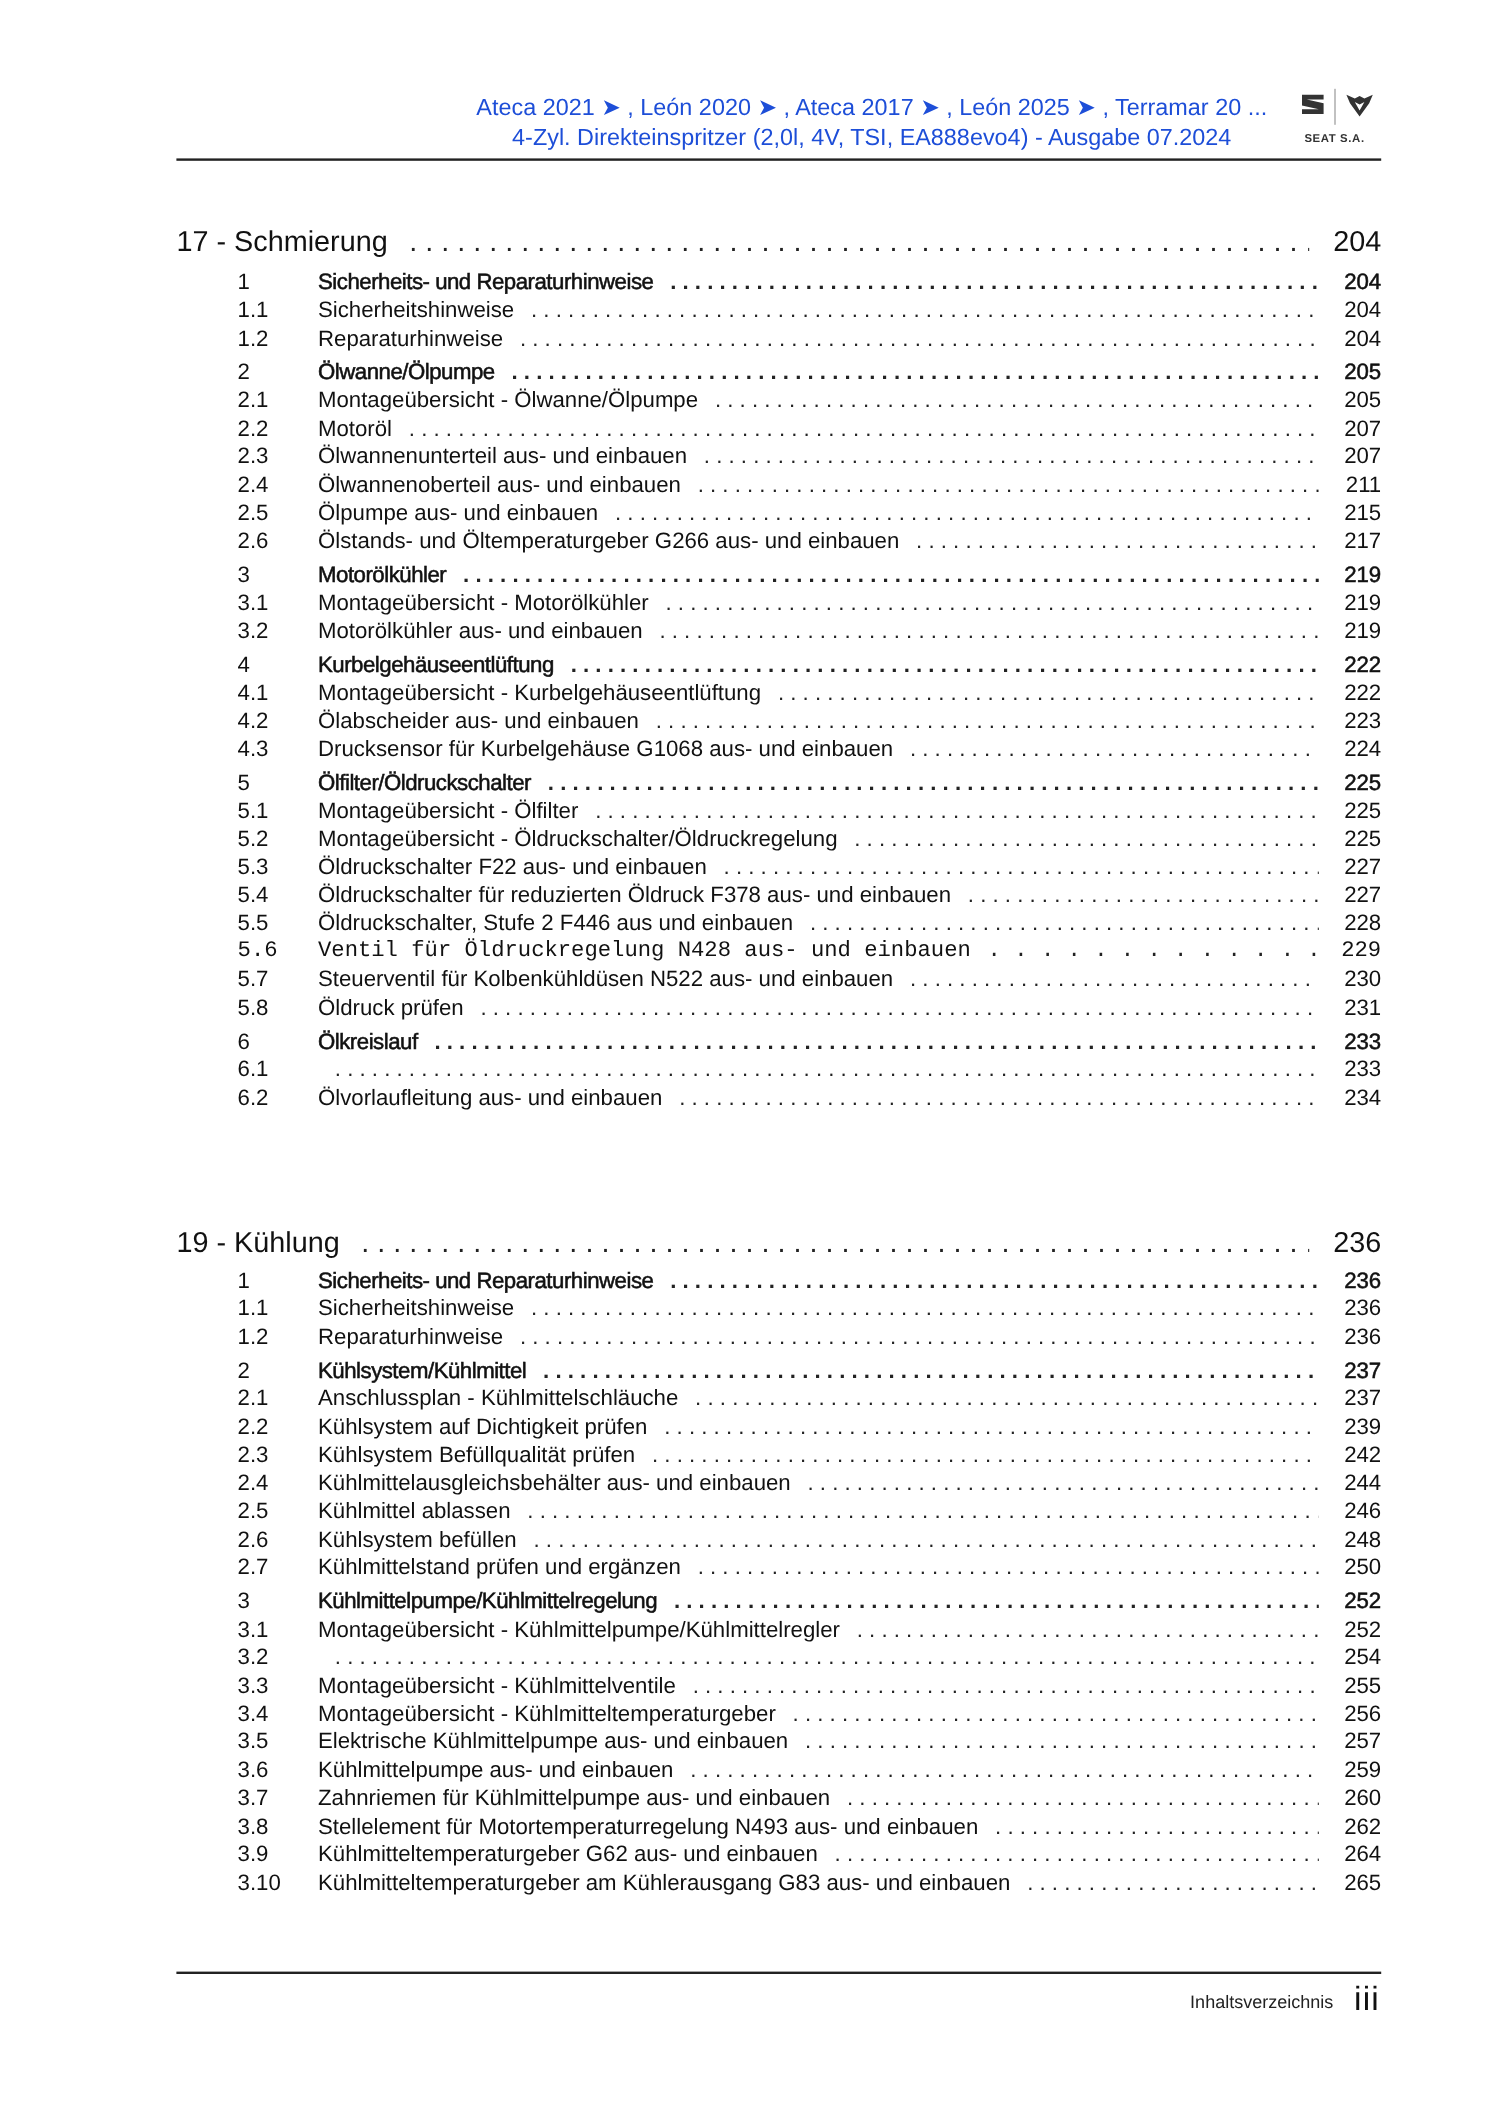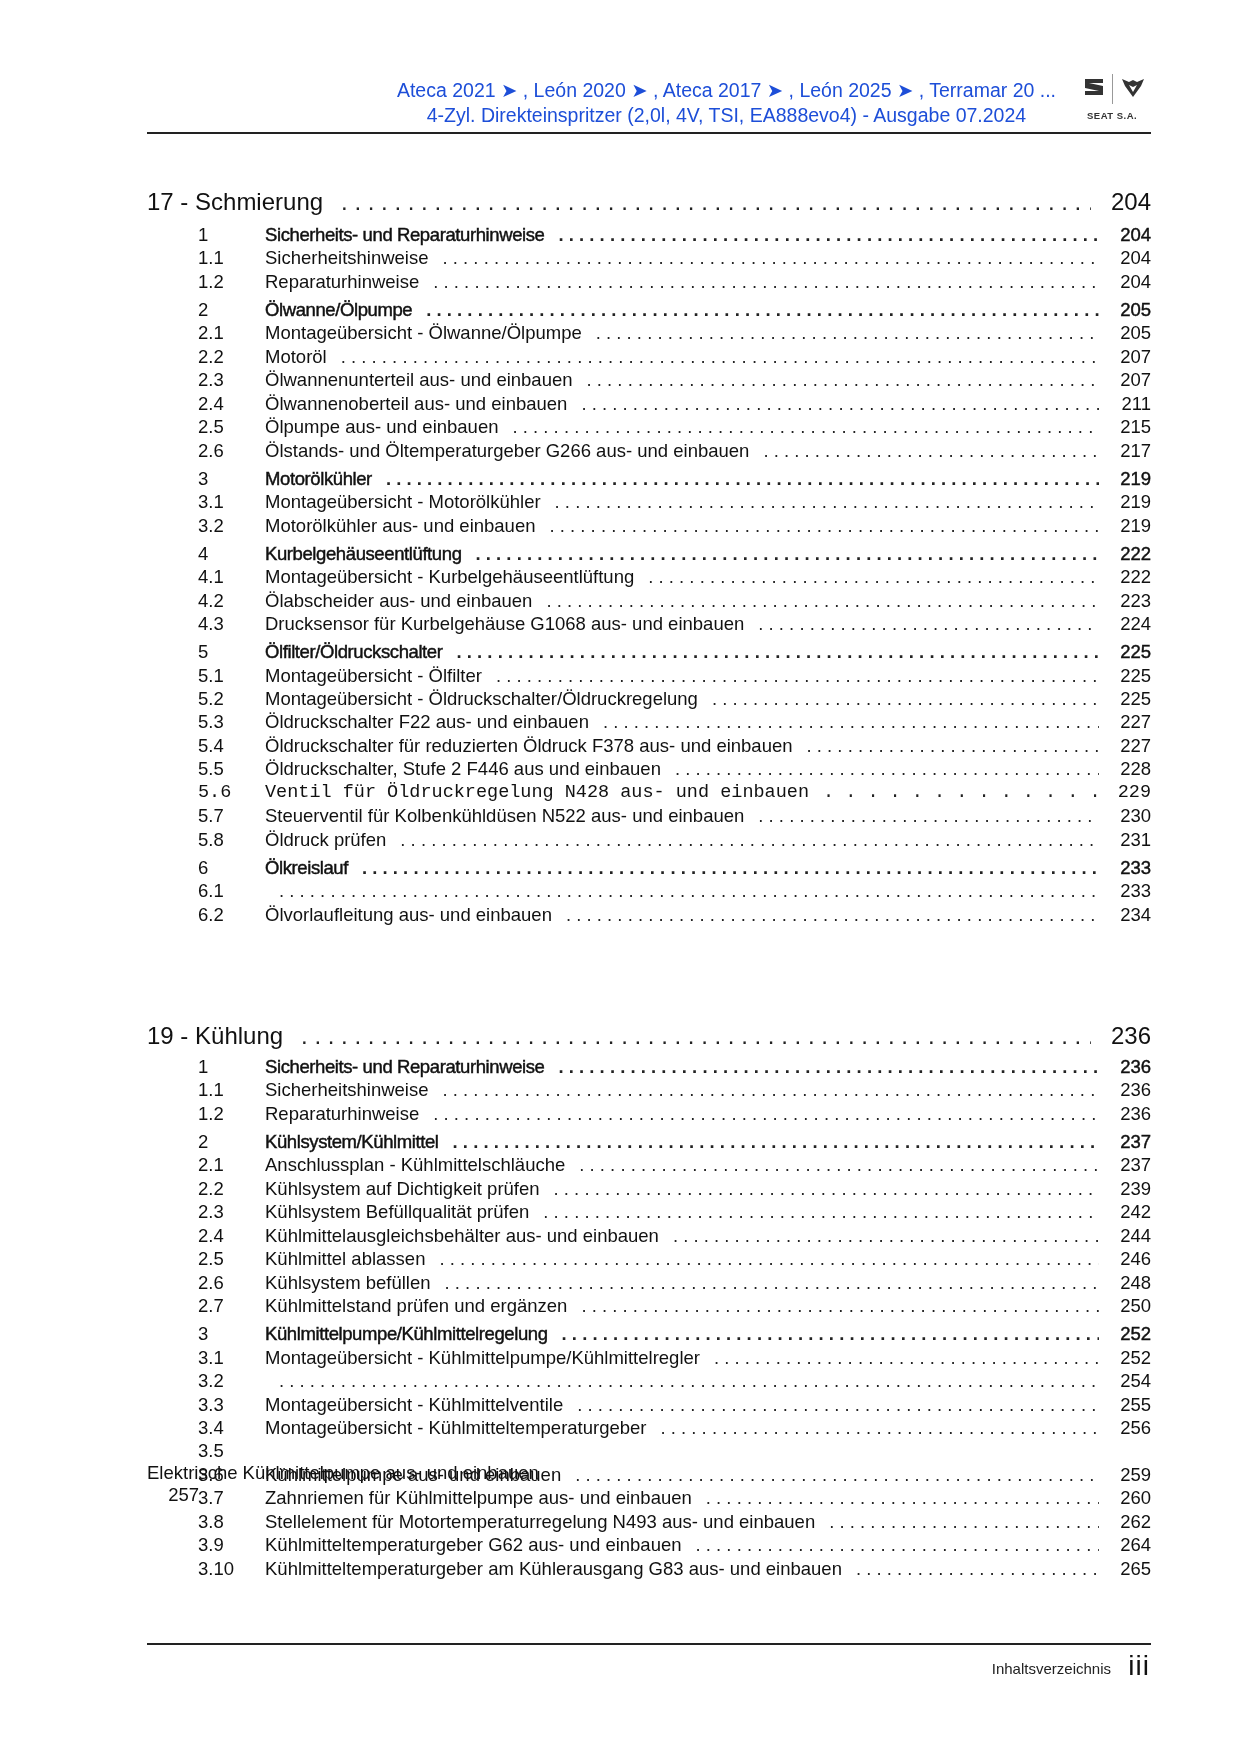--- a/index.html
+++ b/index.html
@@ -327,21 +327,21 @@
       <span class="title">Montageübersicht - Kühlmittelventile</span>
       <span class="dots"></span>
       <span class="page">255</span>
     </div>
     <div class="row entry sub" style="top: 1416.95px;">
       <span class="num">3.4</span>
       <span class="title">Montageübersicht - Kühlmitteltemperaturgeber</span>
       <span class="dots"></span>
       <span class="page">256</span>
     </div>
-    <div class="row entry sub" style="top: 1440.4px; flex-direction: column;">
+    <div class="row entry sub" style="top: 1440.4px;">
       <span class="num">3.5</span>
       <span class="title">Elektrische Kühlmittelpumpe aus- und einbauen</span>
       <span class="dots"></span>
       <span class="page">257</span>
     </div>
     <div class="row entry sub" style="top: 1463.85px;">
       <span class="num">3.6</span>
       <span class="title">Kühlmittelpumpe aus- und einbauen</span>
       <span class="dots"></span>
       <span class="page">259</span>

